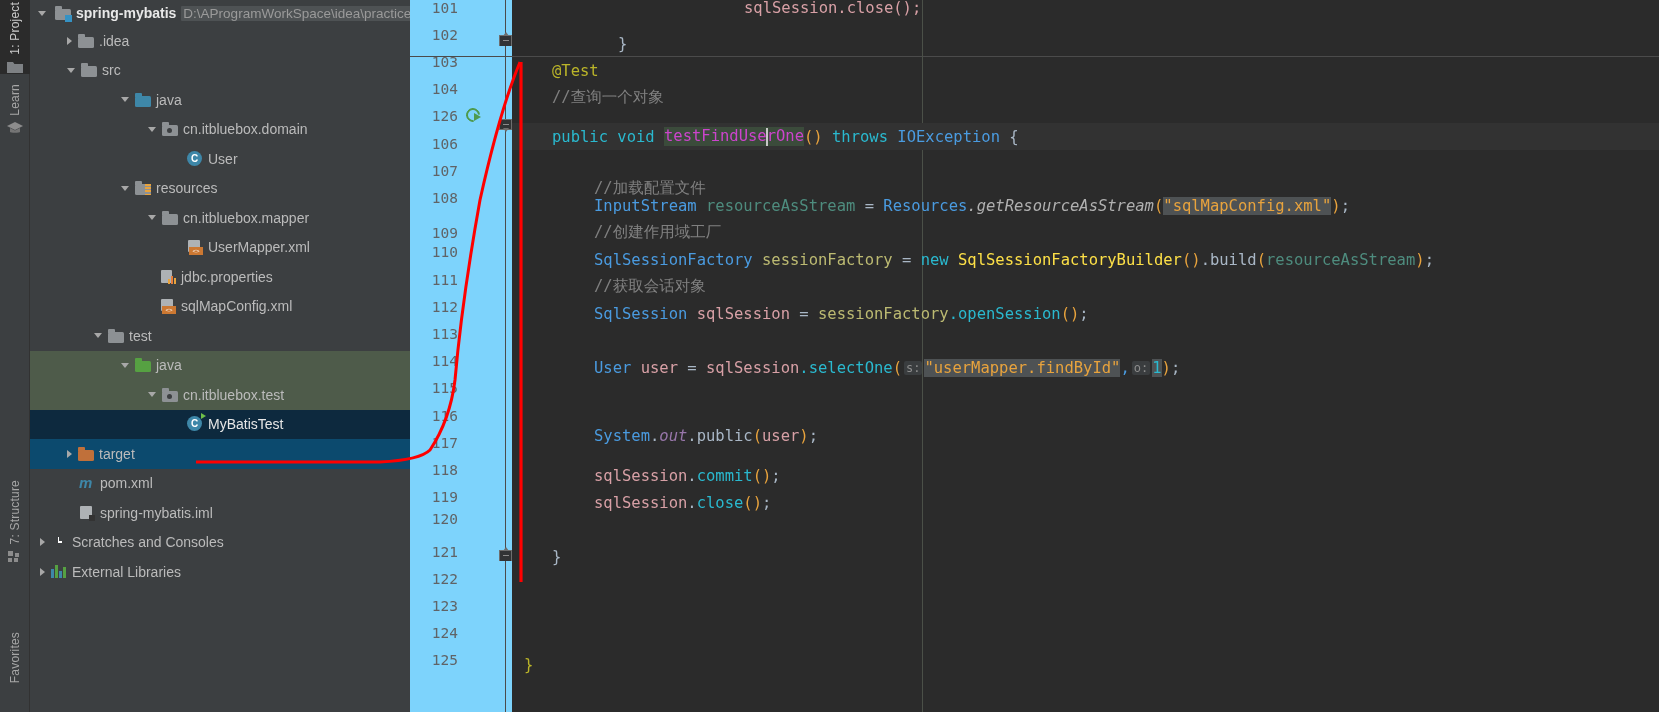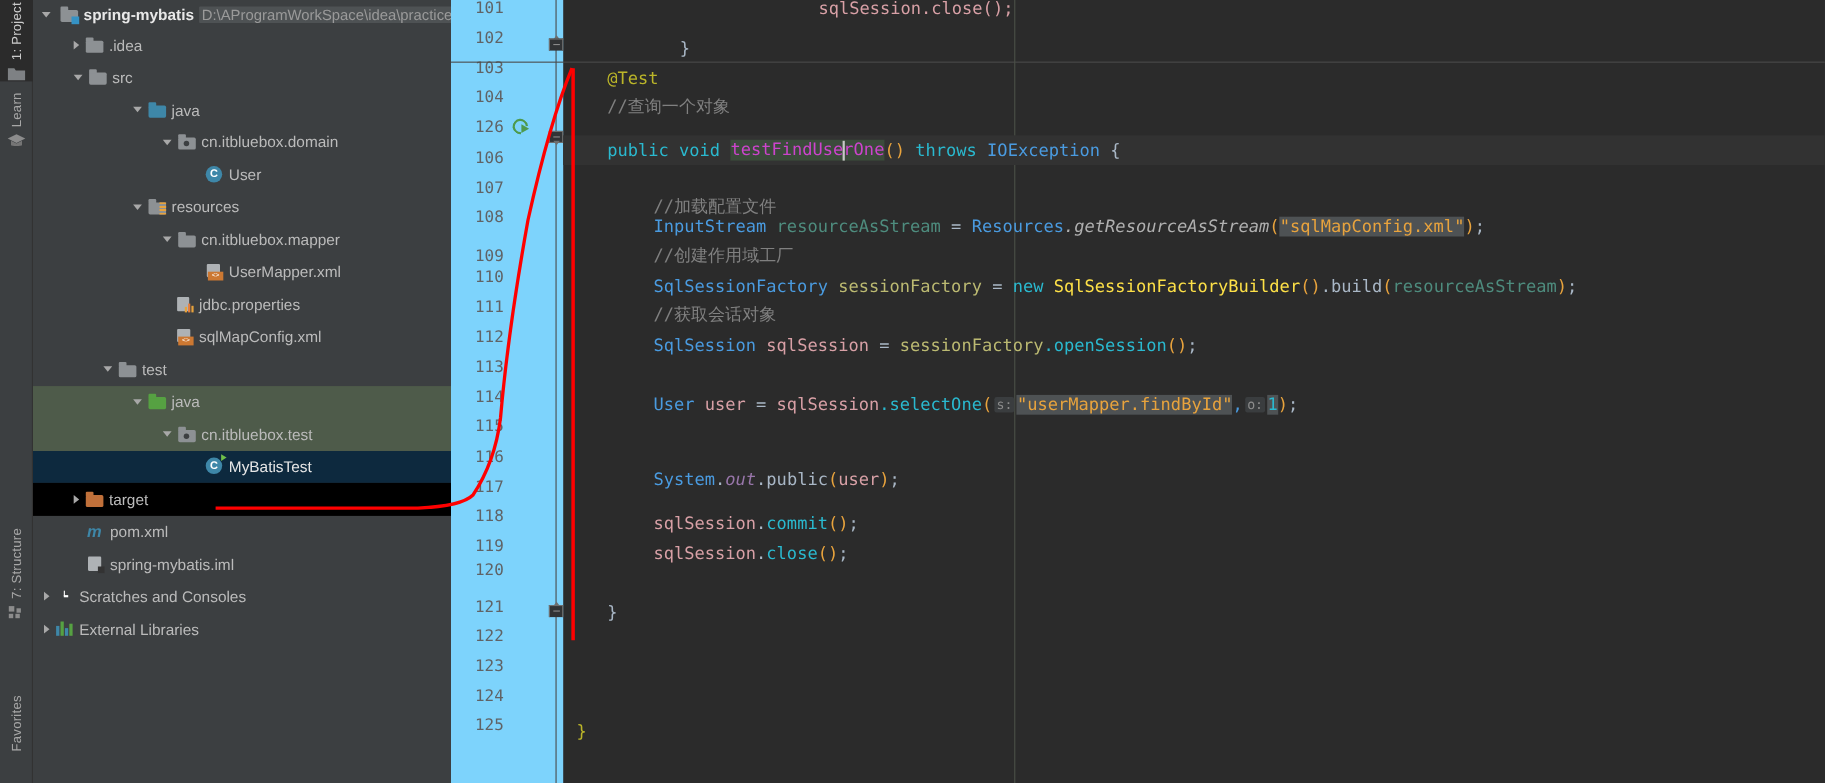--- a/index.html
+++ b/index.html
@@ -57,21 +57,21 @@
   }
   .tree-row {
     height: 29.5px; display: flex; align-items: center;
     font-size: 14px; color: #BBBBBB; white-space: nowrap;
     padding-right: 6px;
   }
   .tree-row .lbl { margin-left: 5px; }
   .tree-row.sel-green { background: #4E5B4A; }
   .tree-row.sel-blue  { background: #0D293E; }
   .tree-row.sel-blue .lbl { color: #E6E6E6; }
-  .tree-row.sel-brown { background: #000000; }
+  .tree-row.sel-brown { background: #0c4a6e; }
   .arrow {
     width: 0; height: 0; flex: 0 0 auto;
     border-left: 5.5px solid #A8A8A8;
     border-top: 4.5px solid transparent;
     border-bottom: 4.5px solid transparent;
   }
   .arrow.down {
     border-left: 4.5px solid transparent;
     border-right: 4.5px solid transparent;
     border-top: 5.5px solid #A8A8A8;

